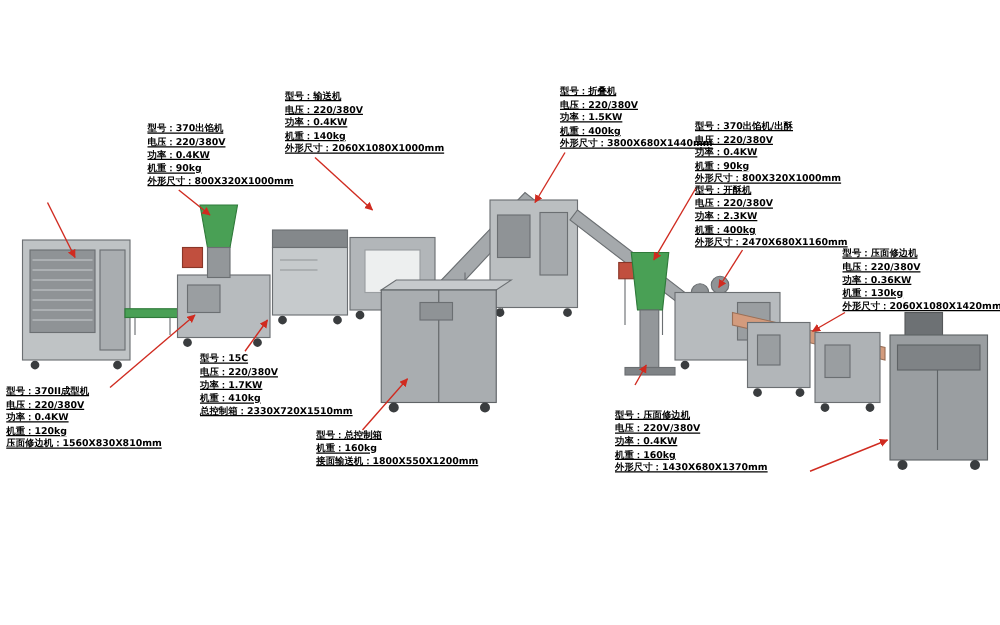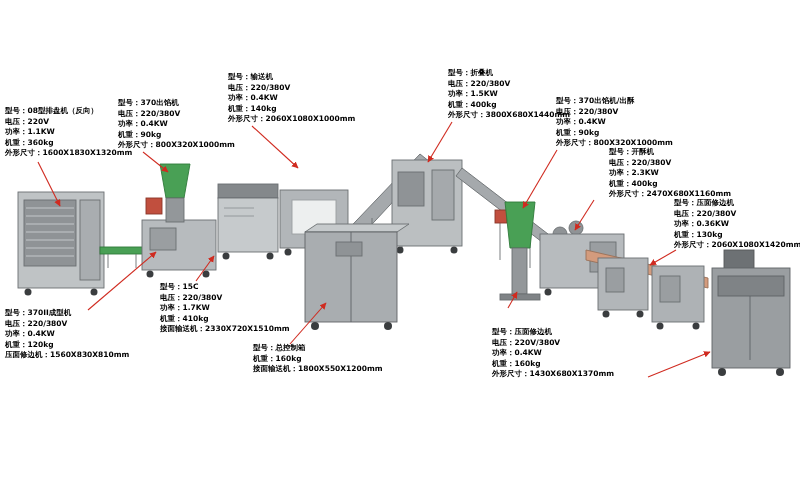--- a/index.html
+++ b/index.html
@@ -1,21 +1,21 @@
 <!DOCTYPE html>
 <html><head>
 <meta charset="utf-8">
 <style>
   html,body{margin:0;padding:0;background:#fff;}
   .stage{
     position:relative;width:800px;height:500px;background:#ffffff;overflow:hidden;
     font-family:"DejaVu Sans","Liberation Sans",sans-serif;
   }
   .machines-svg{position:absolute;left:0;top:0;}
-  .spec-label{position:absolute;font-size:7.5px;line-height:1.4;color:#000;font-weight:bold;}
+  .spec-label{position:absolute;font-size:7.5px;line-height:1.4;color:#000;font-weight:bold;text-decoration:underline;}
   .spec-line{white-space:nowrap;}
 </style>
 </head>
 <body>
 
 <div class="stage">
 
   <svg class="machines-svg" width="800" height="500" viewBox="0 0 800 500">
     <defs>
       <marker id="arr" markerWidth="7" markerHeight="7" refX="5.5" refY="3" orient="auto">
@@ -142,27 +142,20 @@
       <line x1="594" y1="200" x2="575" y2="230" marker-end="url(#arr)"></line>
       <line x1="676" y1="250" x2="650" y2="265" marker-end="url(#arr)"></line>
       <line x1="88" y1="310" x2="156" y2="252" marker-end="url(#arr)"></line>
       <line x1="196" y1="281" x2="214" y2="256" marker-end="url(#arr)"></line>
       <line x1="290" y1="344" x2="326" y2="303" marker-end="url(#arr)"></line>
       <line x1="508" y1="308" x2="517" y2="292" marker-end="url(#arr)"></line>
       <line x1="648" y1="377" x2="710" y2="352" marker-end="url(#arr)"></line>
     </g>
   </svg>
 
-  <div class="spec-label" style="left:5px;top:106px">
-    <div class="spec-line">型号：08型排盘机（反向）</div>
-    <div class="spec-line">电压：220V</div>
-    <div class="spec-line">功率：1.1KW</div>
-    <div class="spec-line">机重：360kg</div>
-    <div class="spec-line">外形尺寸：1600X1830X1320mm</div>
-  </div>
 
   <div class="spec-label" style="left:118px;top:98px">
     <div class="spec-line">型号：370出馅机</div>
     <div class="spec-line">电压：220/380V</div>
     <div class="spec-line">功率：0.4KW</div>
     <div class="spec-line">机重：90kg</div>
     <div class="spec-line">外形尺寸：800X320X1000mm</div>
   </div>
 
   <div class="spec-label" style="left:228px;top:72px">
@@ -182,21 +175,21 @@
   </div>
 
   <div class="spec-label" style="left:556px;top:96px">
     <div class="spec-line">型号：370出馅机/出酥</div>
     <div class="spec-line">电压：220/380V</div>
     <div class="spec-line">功率：0.4KW</div>
     <div class="spec-line">机重：90kg</div>
     <div class="spec-line">外形尺寸：800X320X1000mm</div>
   </div>
 
-  <div class="spec-label" style="left:609px;top:147px">
+  <div class="spec-label" style="left:556px;top:147px">
     <div class="spec-line">型号：开酥机</div>
     <div class="spec-line">电压：220/380V</div>
     <div class="spec-line">功率：2.3KW</div>
     <div class="spec-line">机重：400kg</div>
     <div class="spec-line">外形尺寸：2470X680X1160mm</div>
   </div>
 
   <div class="spec-label" style="left:674px;top:198px">
     <div class="spec-line">型号：压面修边机</div>
     <div class="spec-line">电压：220/380V</div>
@@ -211,21 +204,21 @@
     <div class="spec-line">功率：0.4KW</div>
     <div class="spec-line">机重：120kg</div>
     <div class="spec-line">压面修边机：1560X830X810mm</div>
   </div>
 
   <div class="spec-label" style="left:160px;top:282px">
     <div class="spec-line">型号：15C</div>
     <div class="spec-line">电压：220/380V</div>
     <div class="spec-line">功率：1.7KW</div>
     <div class="spec-line">机重：410kg</div>
-    <div class="spec-line">接面输送机：2330X720X1510mm</div>
+    <div class="spec-line">总控制箱：2330X720X1510mm</div>
   </div>
 
   <div class="spec-label" style="left:253px;top:343px">
     <div class="spec-line">型号：总控制箱</div>
     <div class="spec-line">机重：160kg</div>
     <div class="spec-line">接面输送机：1800X550X1200mm</div>
   </div>
 
   <div class="spec-label" style="left:492px;top:327px">
     <div class="spec-line">型号：压面修边机</div>

